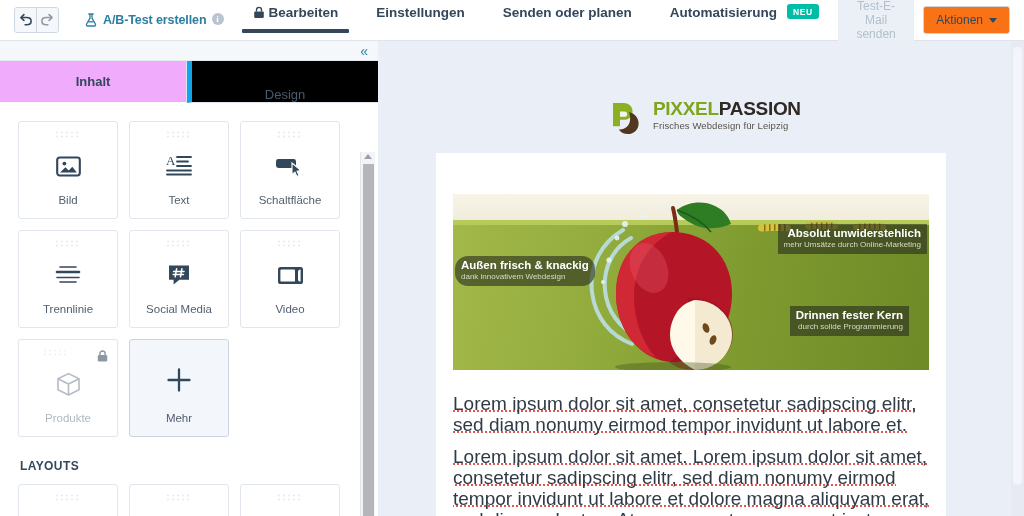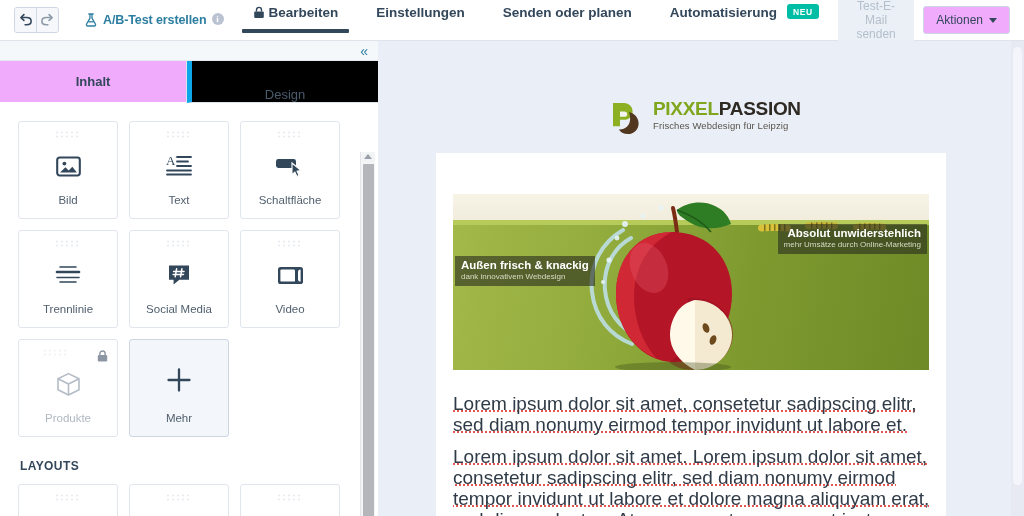--- a/index.html
+++ b/index.html
@@ -64,21 +64,21 @@
   .topbar-right {
     margin-left: auto; display: flex; align-items: center; gap: 9px;
     padding-right: 14px;
   }
   .btn-ghost {
     background: #eaf0f6; color: #b3bfcc; border: none;
     font-size: 12px; padding: 7px 13px; border-radius: 3px;
     font-family: "Liberation Sans", sans-serif; cursor: default;
   }
   .btn-outline {
-    background: #f0abfc; color: #33475b; border: 1px solid #cbd6e2;
+    background: #f97316; color: #33475b; border: 1px solid #cbd6e2;
     font-size: 12px; padding: 6px 12px; border-radius: 3px;
     font-family: "Liberation Sans", sans-serif; cursor: pointer;
     display: flex; align-items: center; gap: 6px;
   }
   .caret { width: 0; height: 0; border-left: 4px solid transparent;
            border-right: 4px solid transparent; border-top: 5px solid #33475b; }
 
   
   .leftpanel {
     position: absolute; left: 0; top: 41px; width: 378px; height: 475px;
@@ -195,21 +195,21 @@
     position: absolute; left: 0; top: 26px; width: 100%; height: 5px;
     background: #b7cb5a;
   }
   .apple-grp { position: absolute; left: 120px; top: 8px; width: 210px; height: 168px; }
   .cap {
     position: absolute; background: rgba(42,46,30,0.62);
     padding: 3px 6px 4px; color: #ffffff;
   }
   .cap .t1 { font-size: 11.5px; font-weight: bold; line-height: 1.15; white-space: nowrap; }
   .cap .t2 { font-size: 8px; color: #d7dcc4; line-height: 1.2; white-space: nowrap; }
-  .cap-a { left: 2px; top: 62px; }
+  .cap-a { left: 2px; top: 62px; border-radius: 13px; }
   .cap-b { right: 2px; top: 30px; text-align: right; }
   .cap-c { right: 20px; top: 112px; text-align: right; }
 
   .worm { position: absolute; width: 34px; height: 9px; }
 
   .para {
     position: absolute; left: 17px; font-size: 19px; color: #2f3b47;
     line-height: 21px; width: 478px;
   }
   .p1 { top: 240px; }
@@ -683,20 +683,24 @@
       </svg>
 
       <div class="cap cap-a">
         <div class="t1">Außen frisch &amp; knackig</div>
         <div class="t2">dank innovativem Webdesign</div>
       </div>
       <div class="cap cap-b">
         <div class="t1">Absolut unwiderstehlich</div>
         <div class="t2">mehr Umsätze durch Online-Marketing</div>
       </div>
+      <div class="cap cap-c">
+        <div class="t1">Drinnen fester Kern</div>
+        <div class="t2">durch solide Programmierung</div>
+      </div>
     </div>
 
     <div class="para p1">
       <span class="sp">Lorem ipsum dolor sit amet, consetetur sadipscing elitr, sed diam nonumy eirmod tempor invidunt ut labore et.</span>
     </div>
     <div class="para p2">
       <span class="sp">Lorem ipsum dolor sit amet. Lorem ipsum dolor sit amet, consetetur sadipscing elitr, sed diam nonumy eirmod tempor invidunt ut labore et dolore magna aliquyam erat, sed diam voluptua. At vero eos et accusam et justo.</span>
     </div>
 
   </div>

